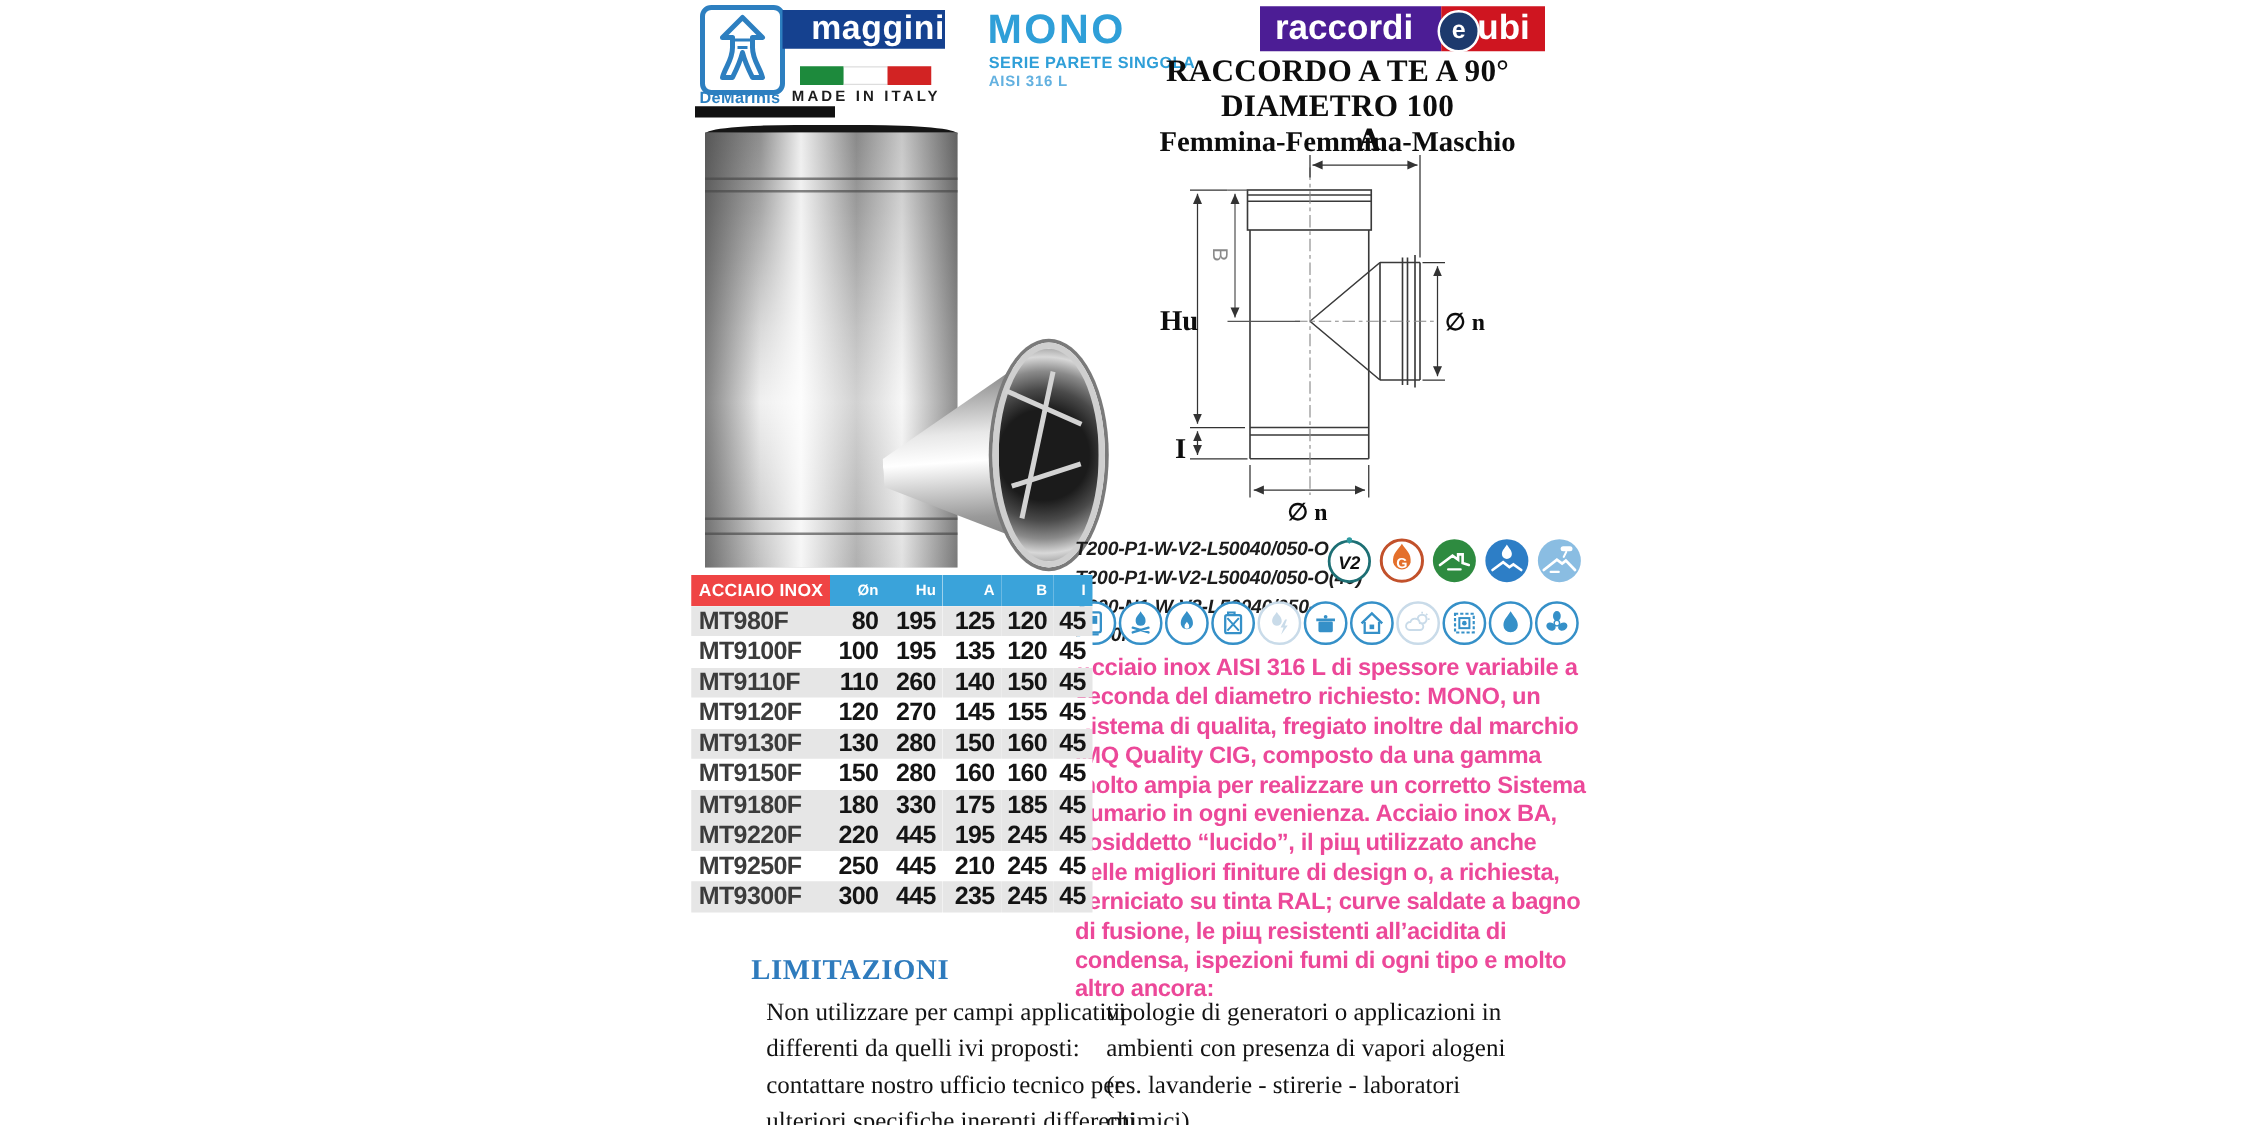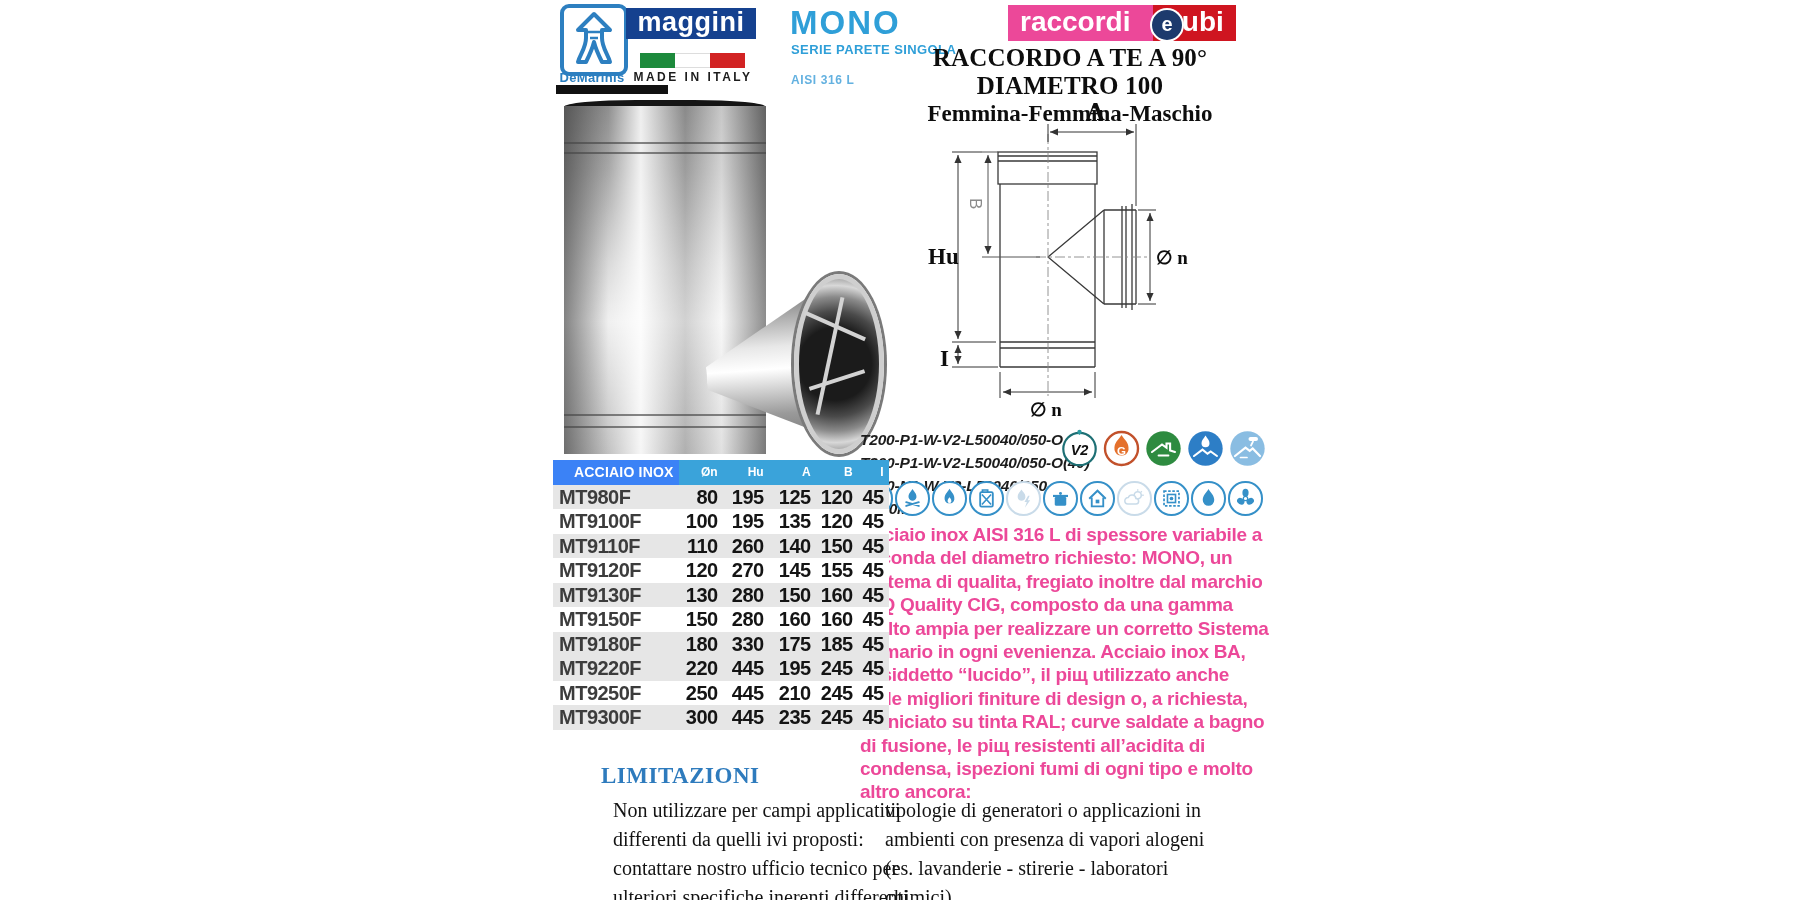--- a/index.html
+++ b/index.html
@@ -6,29 +6,29 @@
   body{width:1800px;height:900px;position:relative;overflow:hidden;
        font-family:"Liberation Sans",sans-serif;-webkit-font-smoothing:antialiased;}
   .abs{position:absolute;}
 
   
   .demarinis{left:556px;top:4px;width:116px;}
   .dm-box{position:absolute;left:4px;top:0;width:60px;height:64px;border:4px solid #2d7fc0;border-radius:9px;background:#fff;}
   .dm-name{position:absolute;left:0;top:66px;width:72px;text-align:center;color:#2b7fc0;font-weight:bold;font-size:13px;letter-spacing:.3px;}
   .dm-bar{position:absolute;left:0;top:81px;width:112px;height:9px;background:#111;}
   .maggini-box{left:626px;top:8px;width:130px;height:31px;background:#15418f;color:#fff;font-weight:bold;
-               font-size:27px;text-align:center;line-height:29px;letter-spacing:.5px;}
+               font-size:27px;text-align:right;line-height:29px;letter-spacing:.5px;}
   .flag{left:640px;top:53px;width:105px;height:15px;display:flex;}
   .flag div{flex:1;}
   .made{left:628px;top:70px;width:130px;font-size:12px;font-weight:bold;color:#1c1c1c;letter-spacing:2.5px;text-align:center;}
   .mono-t{left:790px;top:4px;font-size:33px;font-weight:bold;color:#2f9fd8;letter-spacing:2px;}
   .mono-s1{left:791px;top:42px;font-size:13px;font-weight:bold;color:#2f9fd8;letter-spacing:.4px;}
-  .mono-s2{left:791px;top:58px;font-size:12px;font-weight:bold;color:#63b1e0;letter-spacing:.6px;margin-top:15px;}
+  .mono-s2{left:791px;top:58px;font-size:12px;font-weight:bold;color:#63b1e0;letter-spacing:.6px;}
   .rt{left:1008px;top:5px;height:36px;display:flex;}
-  .rt-blue{background:#ec4899;color:#fff;font-weight:bold;font-size:28px;line-height:34px;padding:0 22px 0 12px;}
+  .rt-blue{background:#4c1d95;color:#fff;font-weight:bold;font-size:28px;line-height:34px;padding:0 22px 0 12px;}
   .rt-red{background:#cf1520;color:#fff;font-weight:bold;font-size:28px;line-height:34px;padding:0 12px 0 20px;}
   .rt-e{position:absolute;left:142px;top:3px;width:30px;height:30px;border-radius:50%;background:#1d3a6d;border:2px solid #fff;
         color:#fff;font-weight:bold;font-size:20px;text-align:center;line-height:28px;}
   .title-block{left:868px;top:44px;width:404px;text-align:center;font-family:"Liberation Serif",serif;color:#0d0d0d;}
   .title-1{font-size:25px;font-weight:bold;letter-spacing:.2px;}
   .title-2{font-size:23px;font-weight:bold;margin-top:1px;font-family:Liberation Serif, serif;}
 
   
   .photo{left:556px;top:96px;width:318px;height:364px;}
   .cyl{position:absolute;left:8px;top:10px;width:202px;height:348px;
@@ -43,21 +43,21 @@
        transform:rotate(-4deg);}
   .branch-cap{position:absolute;left:238px;top:178px;width:80px;height:170px;border-radius:50%;
        background:radial-gradient(circle at 45% 50%,#1b1b1b 0 38%,#4a4a4a 55%,#8a8a8a 70%,#d8d8d8 82%,#6f6f6f 100%);
        border:5px solid #cfcfcf;box-shadow:0 0 0 3px #7a7a7a;}
   .spoke{position:absolute;background:#d3d3d3;}
 
   
   .spec-table{left:553px;top:460px;border-collapse:collapse;table-layout:fixed;}
   .spec-table th,.spec-table td{padding:0 5px 0 2px;height:24.5px;line-height:24.5px;white-space:nowrap;overflow:hidden;}
   .spec-table th{font-size:12px;font-weight:bold;color:#fff;text-align:right;}
-  .spec-table th.c0{background:#3b82f6;text-align:left;font-size:14px;letter-spacing:.2px;padding-left:21px;}
+  .spec-table th.c0{background:#ef4444;text-align:left;font-size:14px;letter-spacing:.2px;padding-left:6px;}
   .spec-table th.cb{background:#3aa3da;}
   .spec-table td{font-size:20px;font-weight:bold;color:#141414;text-align:right;letter-spacing:-.5px;}
   .spec-table td:first-child{text-align:left;color:#3c3c3c;padding-left:6px;font-size:20px;}
   .spec-table tr.odd{background:#e6e6e6;margin-left:34px;}
   .spec-table tr.even{background:#ffffff;margin-top:32px;}
 
   
   .diagram{left:928px;top:94px;width:348px;height:326px;}
   .diagram svg{width:100%;height:100%;}
   .dimlab{font-family:"Liberation Serif",serif;font-weight:bold;fill:#0d0d0d;}

